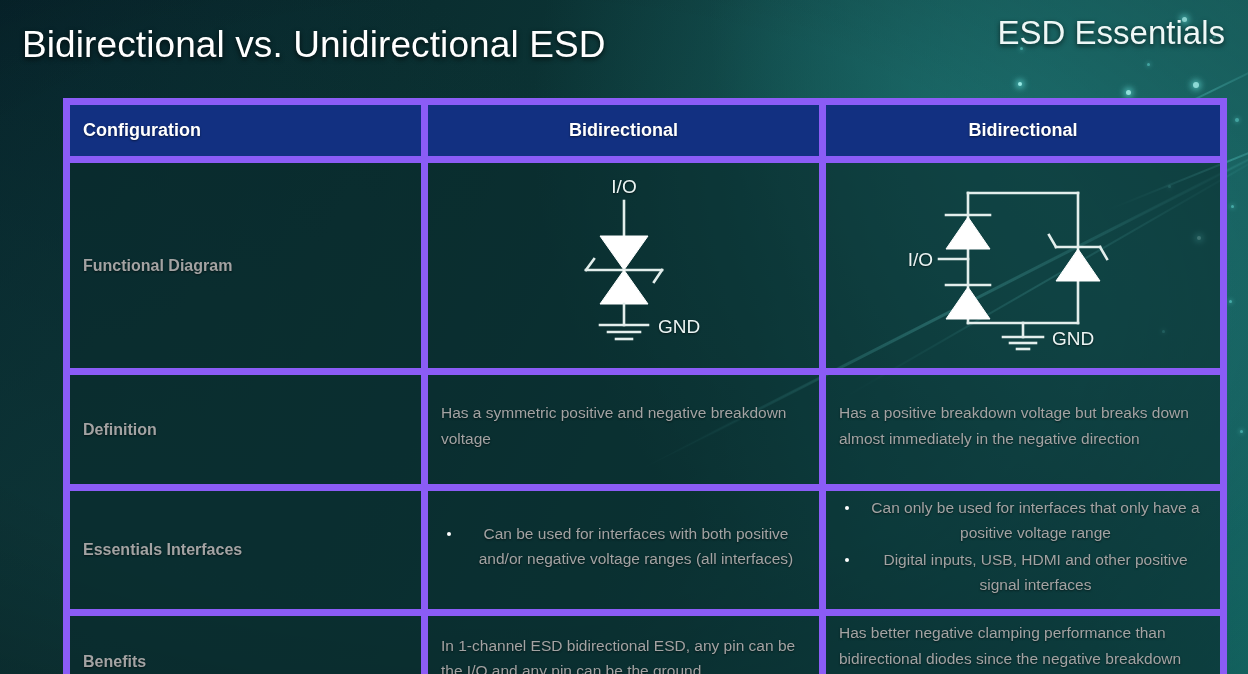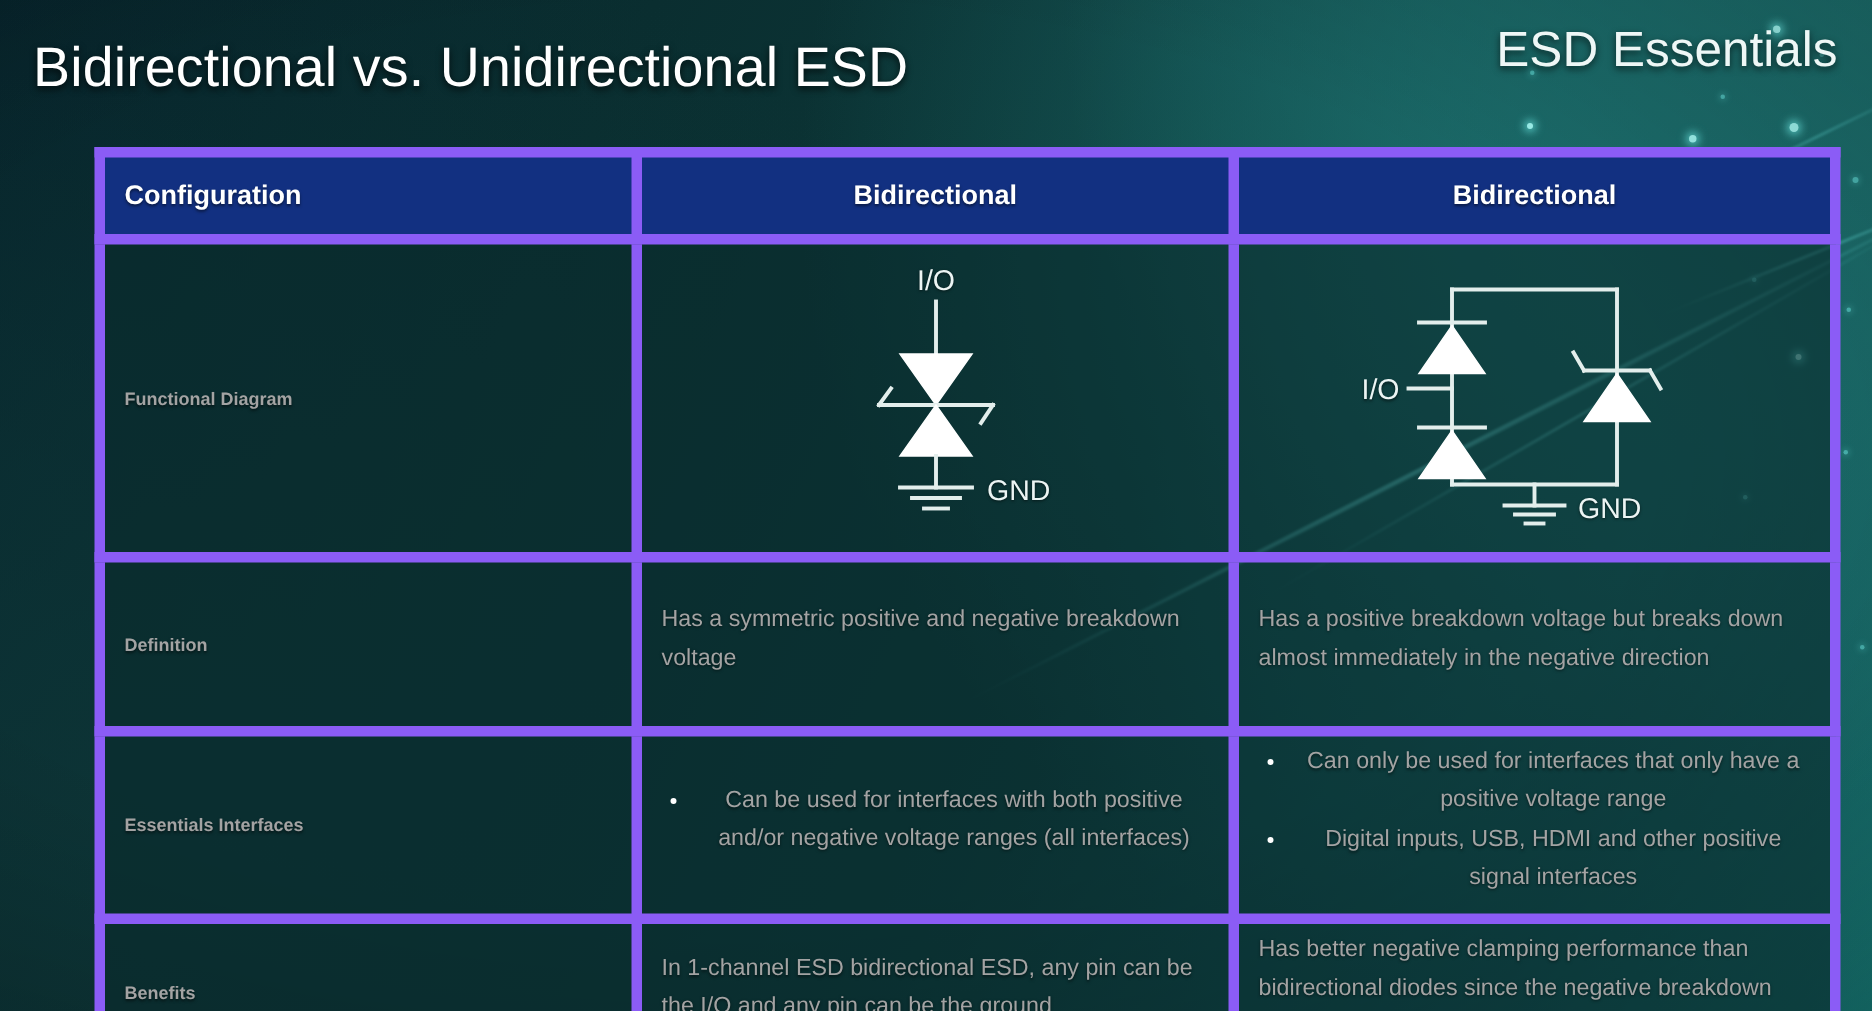--- a/index.html
+++ b/index.html
@@ -67,21 +67,21 @@
     text-shadow:0 1px 2px rgba(0,0,0,.5);
   }
   th.c-config{text-align:left;padding-left:13px;}
   th.c-bi,th.c-uni{text-align:center;}
 
   .tbl td{
     background:rgba(9,44,45,.62);
     color:#a3a3a3;
   }
   td.rowlabel{
-    font-size:12px;font-weight:bold;
+    font-size:16px;font-weight:bold;
     padding:0 0 0 13px;
     text-shadow:0 1px 2px rgba(0,0,0,.55);
   }
   td.cell{
     font-size:15.5px;
     padding:4px 14px 12px 13px;
     line-height:1.62;
     vertical-align:middle;
     text-shadow:0 1px 2px rgba(0,0,0,.55);
   }

